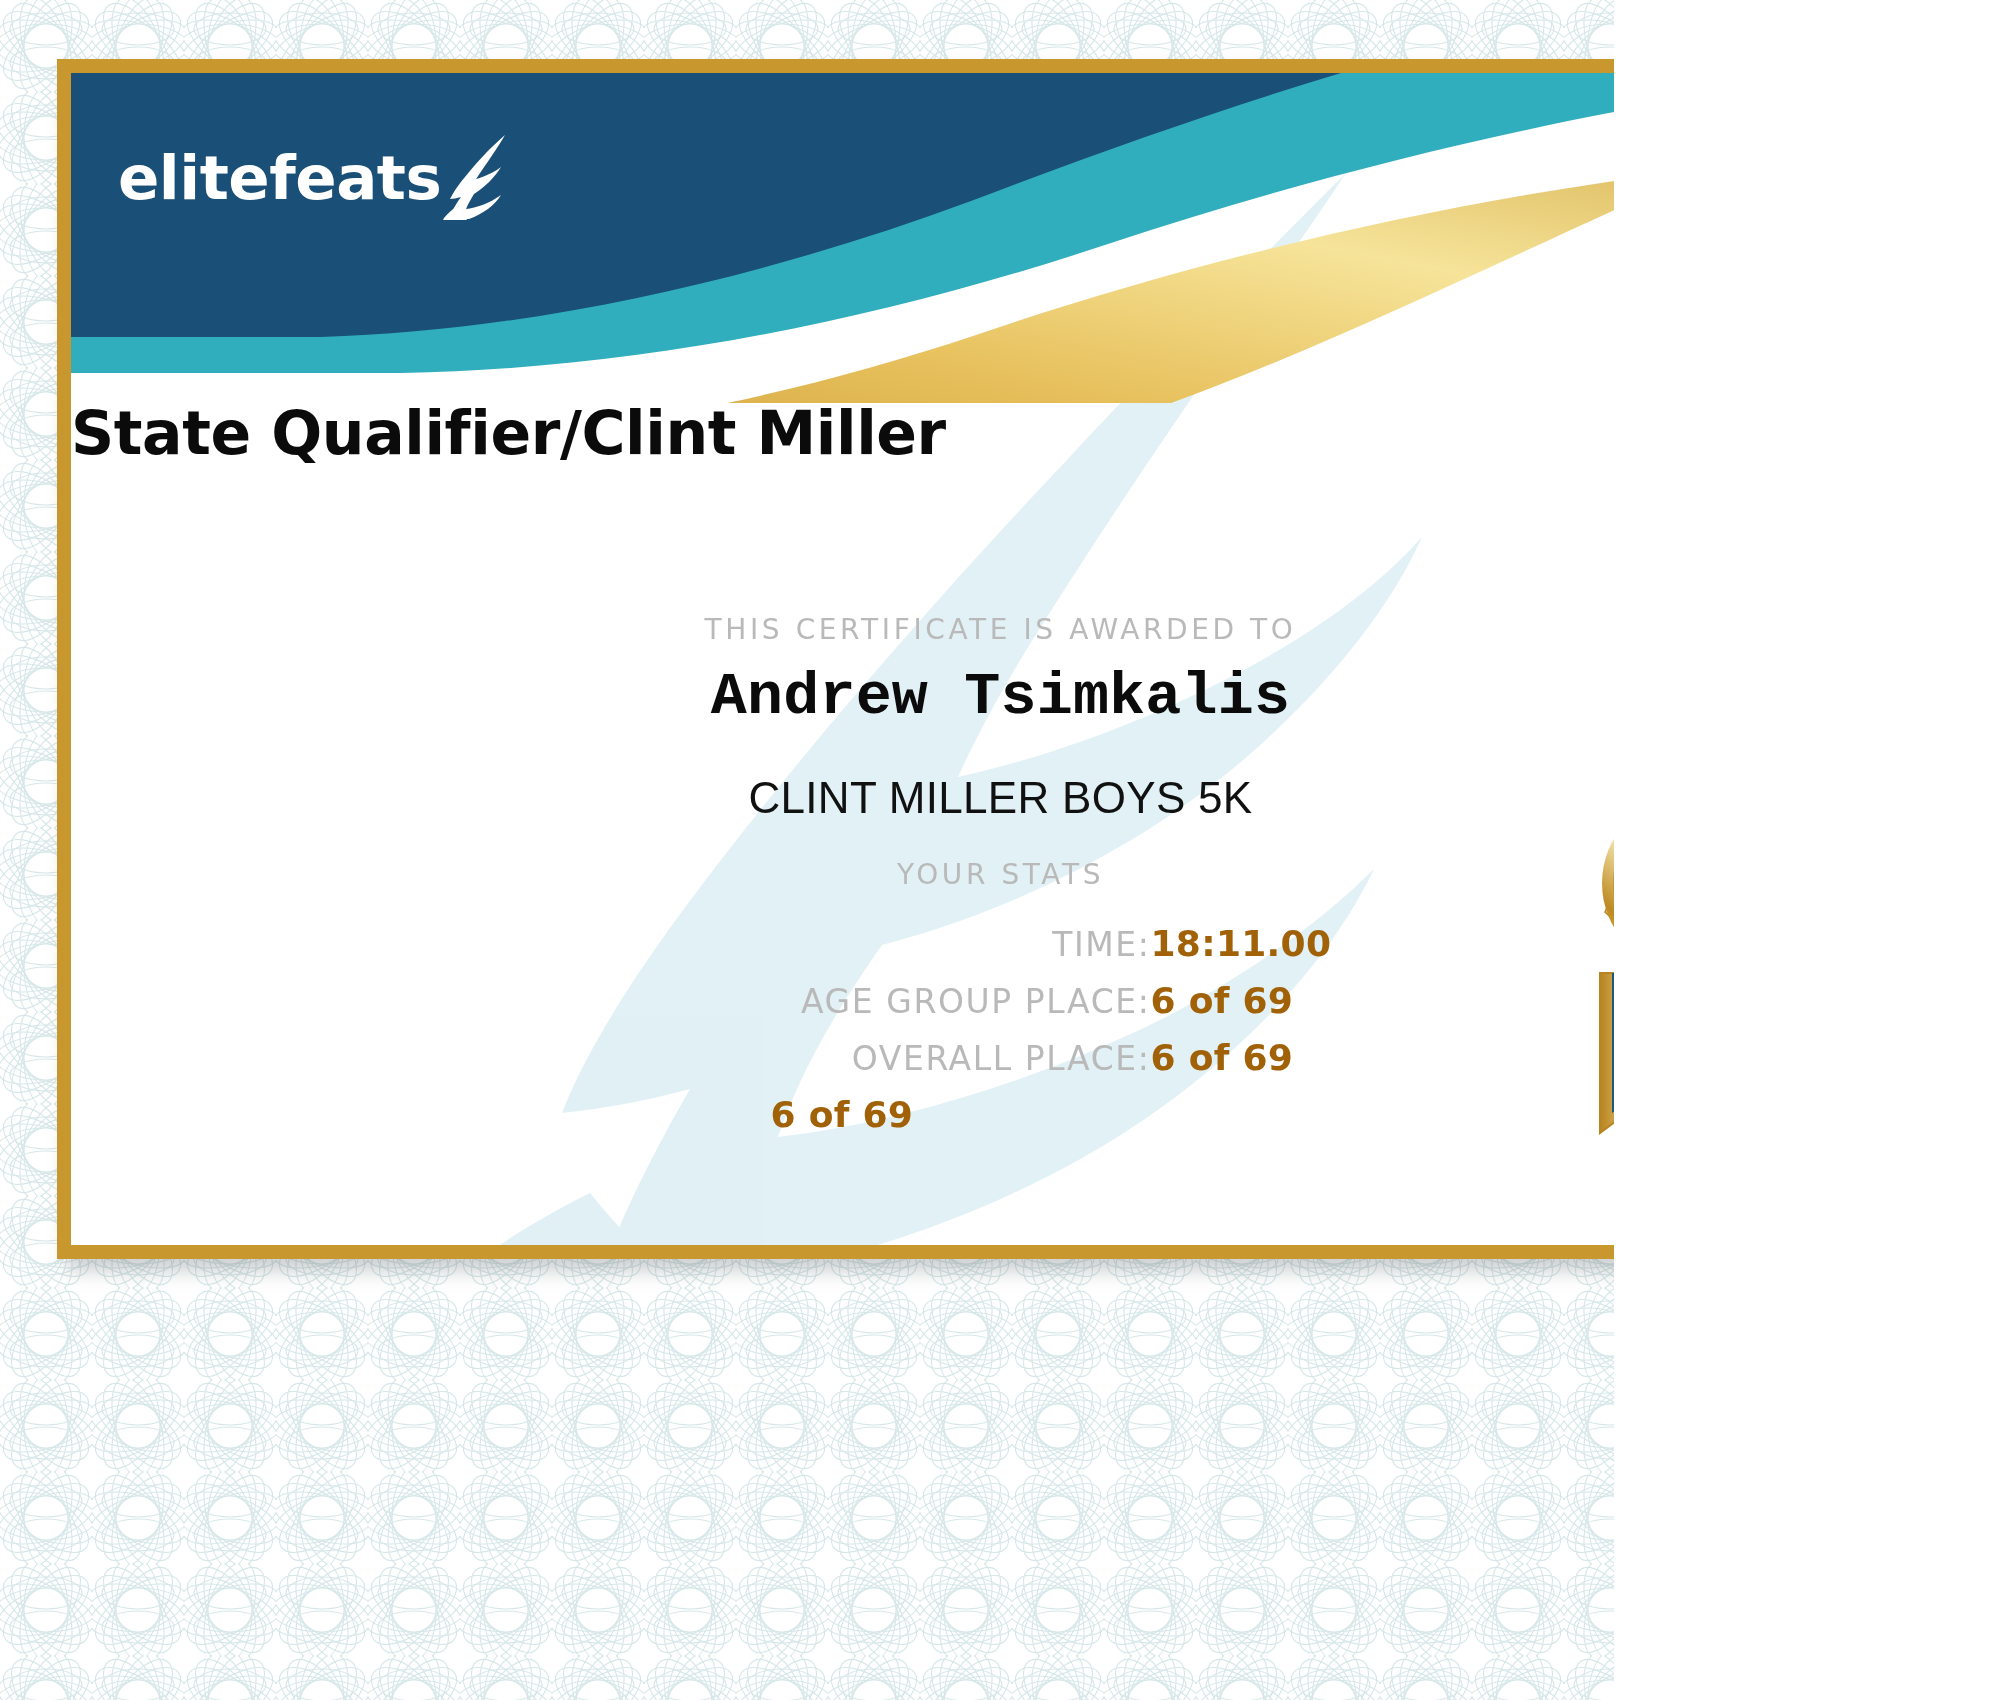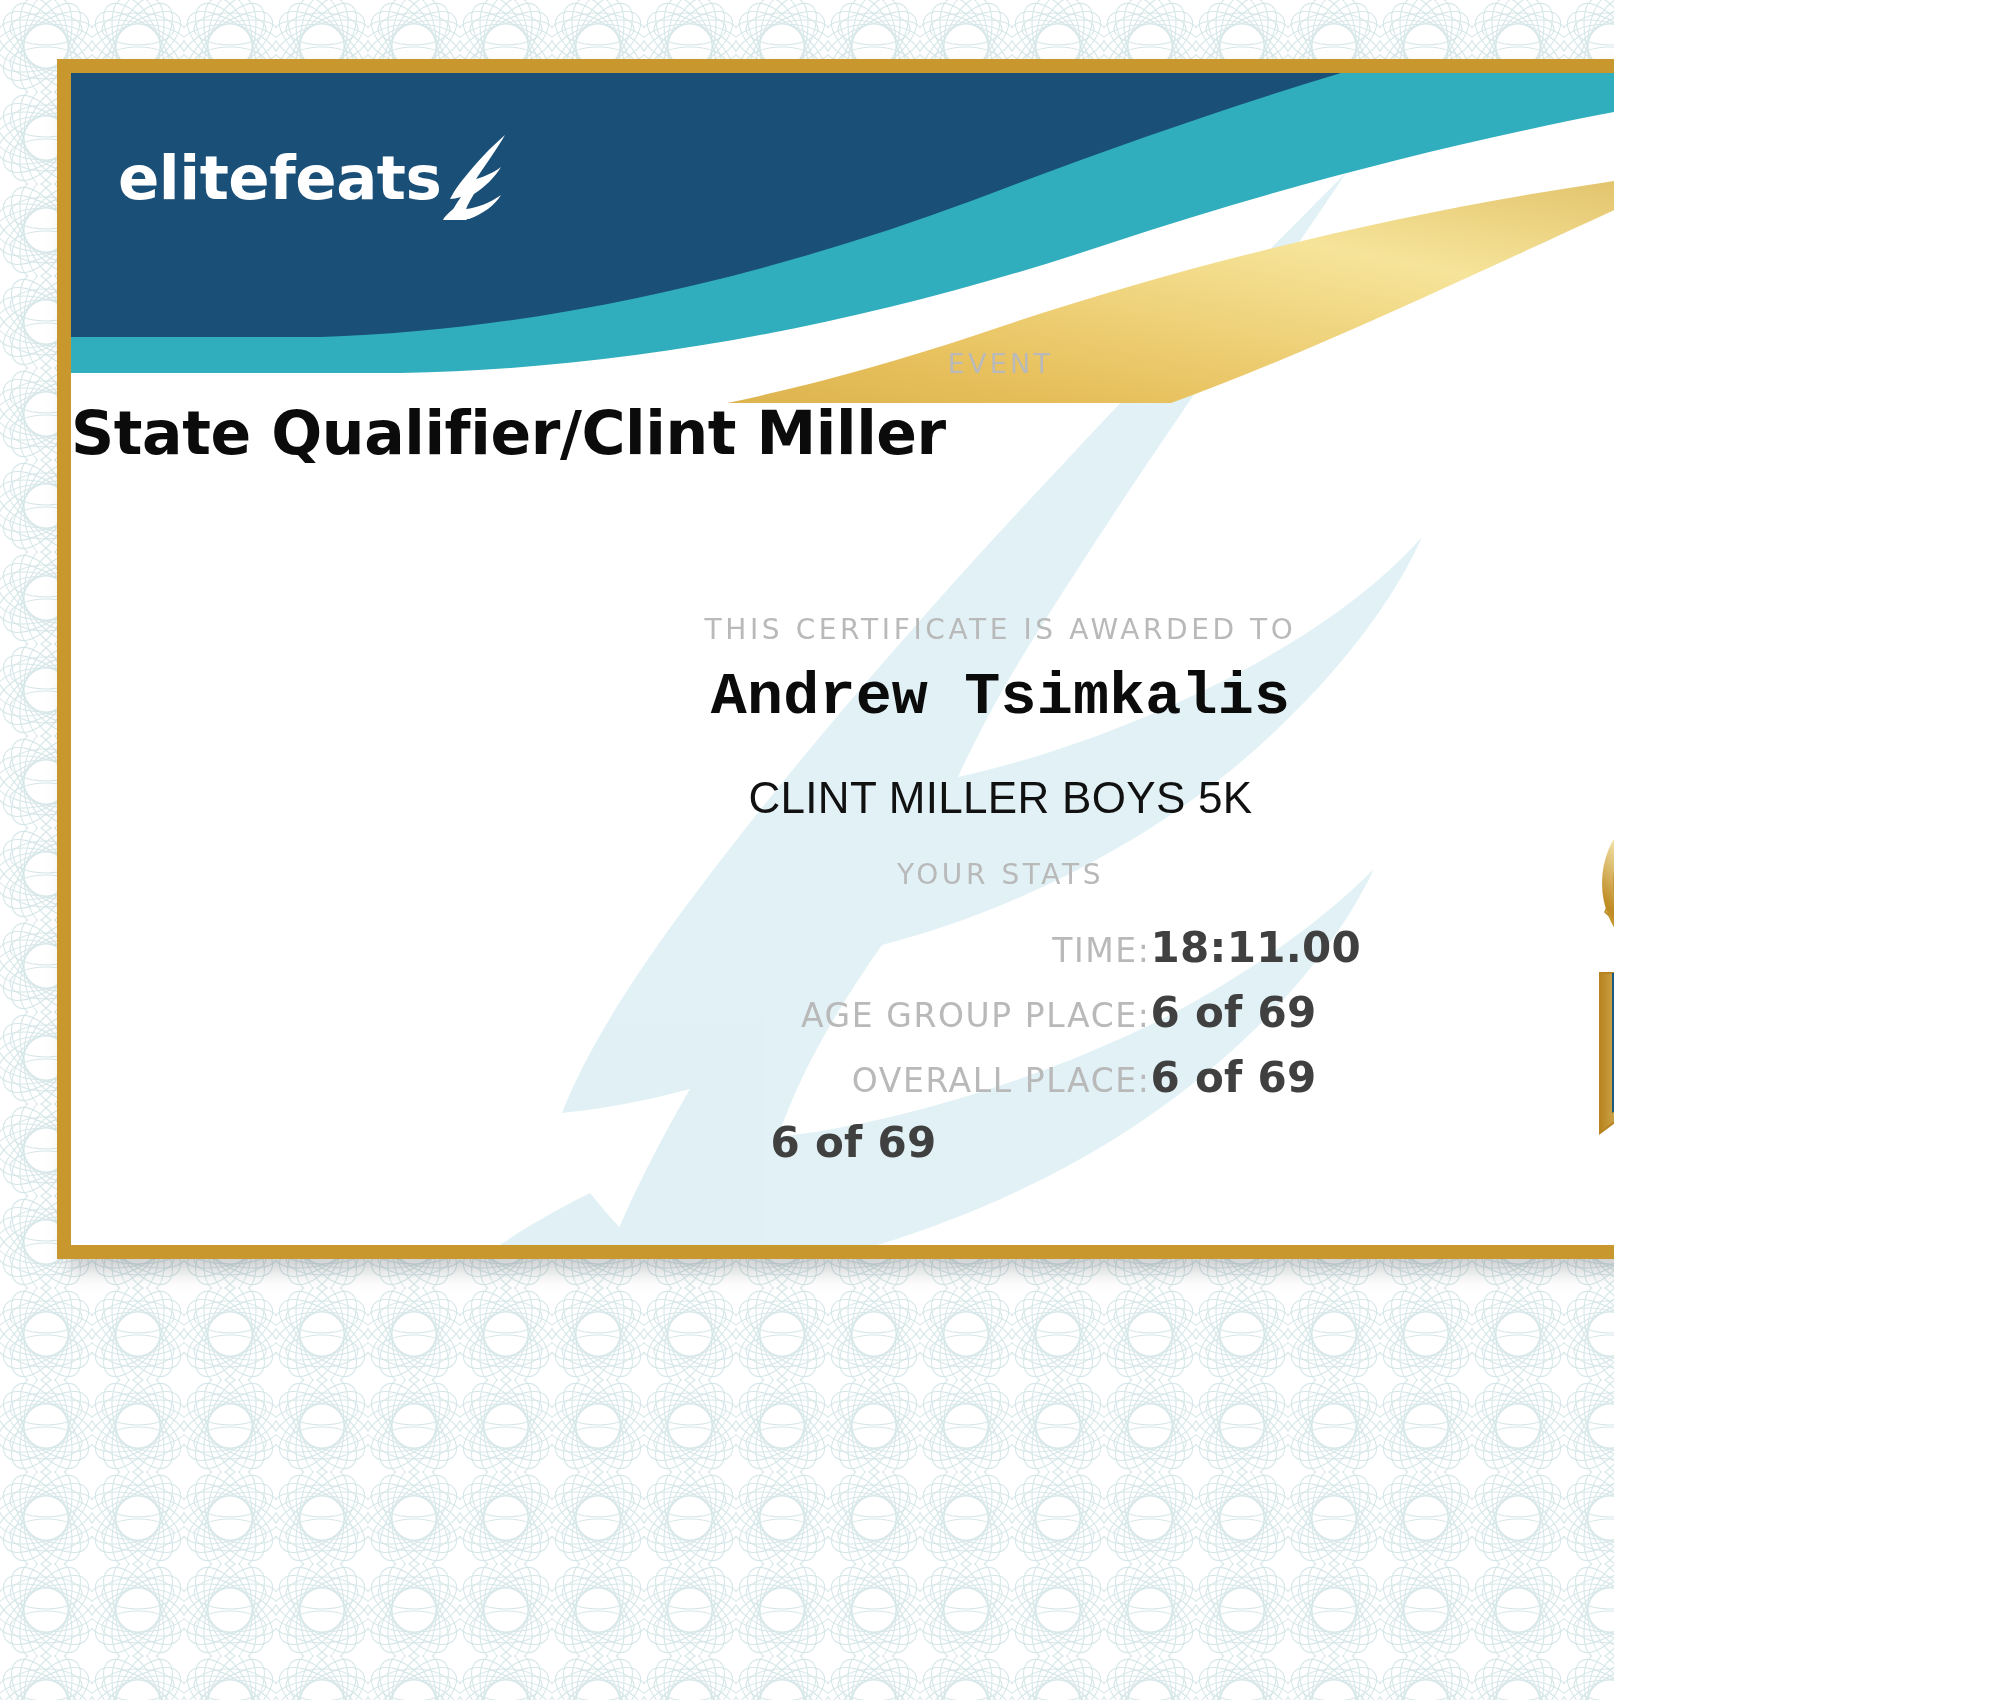--- a/index.html
+++ b/index.html
@@ -81,21 +81,21 @@
     margin-bottom:16px;
   }
   .stat-label{
     width:760px;text-align:right;
     color:#b9b9b9;font-size:33px;letter-spacing:1.6px;font-weight:500;
     font-family:"DejaVu Sans", sans-serif;
     white-space:nowrap;
   }
   .stat-value{
     margin-left:0;width:460px;text-align:left;
-    color:#404040;font-size:42px;font-weight:700;letter-spacing:0.3px;
+    color:#a16207;font-size:36px;font-weight:700;letter-spacing:0.3px;
     font-family:"DejaVu Sans", sans-serif;
     white-space:nowrap;
   }
 
   
   .seal{position:absolute;right:80px;top:710px;width:320px;z-index:6;text-align:center;}
   .seal-caption{
     margin-top:4px;
     color:#2f9bb0;font-size:28px;font-weight:700;letter-spacing:1.6px;line-height:1.12;
     font-family:"DejaVu Sans", sans-serif;
@@ -182,21 +182,20 @@
                      C 28 66, 25 71, 23 76 C 33 75, 47 70, 58 62 C 52 72, 40 81, 26 86
                      L 6 86 C 8 80, 12 72, 18 64 C 14 65, 10 66, 7 66
                      C 10 60, 15 52, 22 44 C 33 30, 48 14, 62 2 Z"></path>
             <path d="M18 70 C 11 75, 5 80, 1 85 L 0 87 L 24 87 C 21 82, 19 76, 18 70 Z"></path>
           </g>
         </svg>
       </div>
 
       <div class="content">
 
-        <div class="label-sm event-label">EVENT</div>
 
         <div class="event-title">State Qualifier/Clint Miller</div>
 
         <div class="label-sm awarded-label">THIS CERTIFICATE IS AWARDED TO</div>
 
         <div class="recipient">Andrew Tsimkalis</div>
 
         <div class="race">CLINT MILLER BOYS 5K</div>
 
         <div class="label-sm stats-label">YOUR STATS</div>

